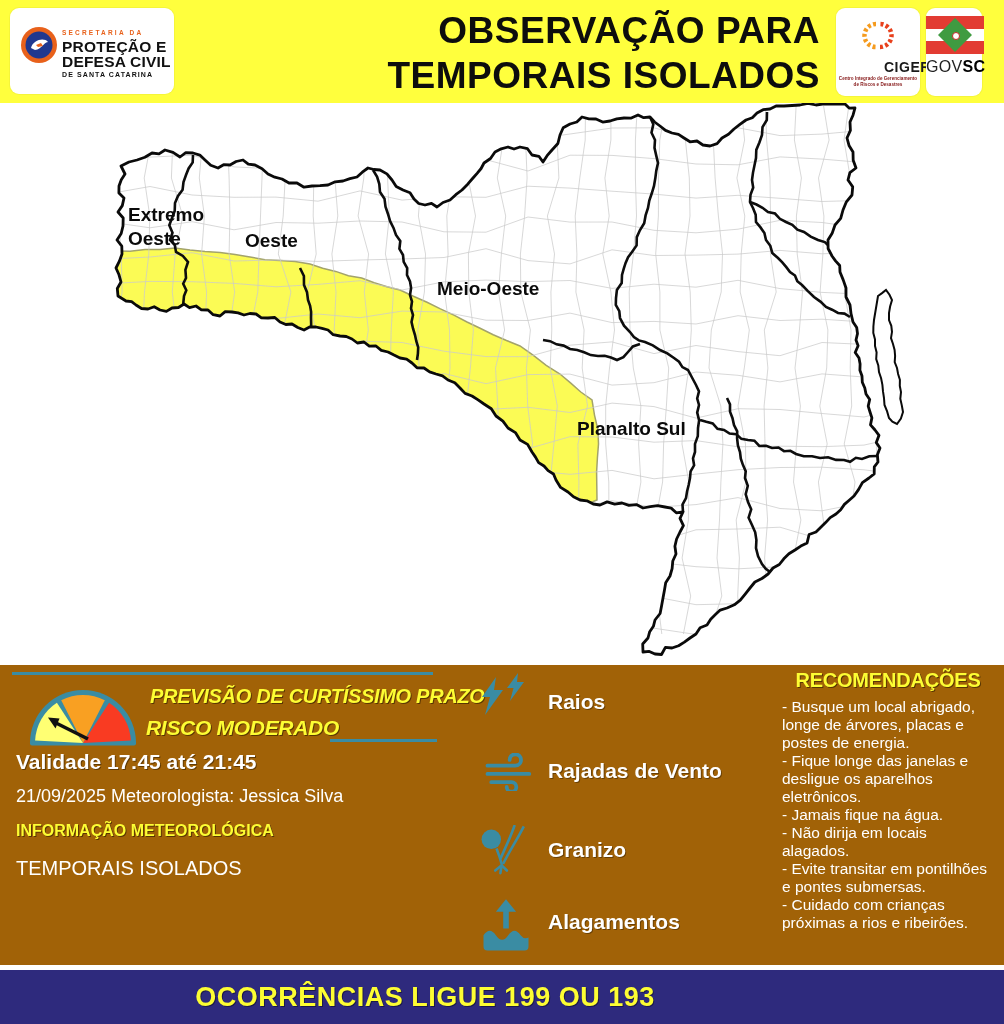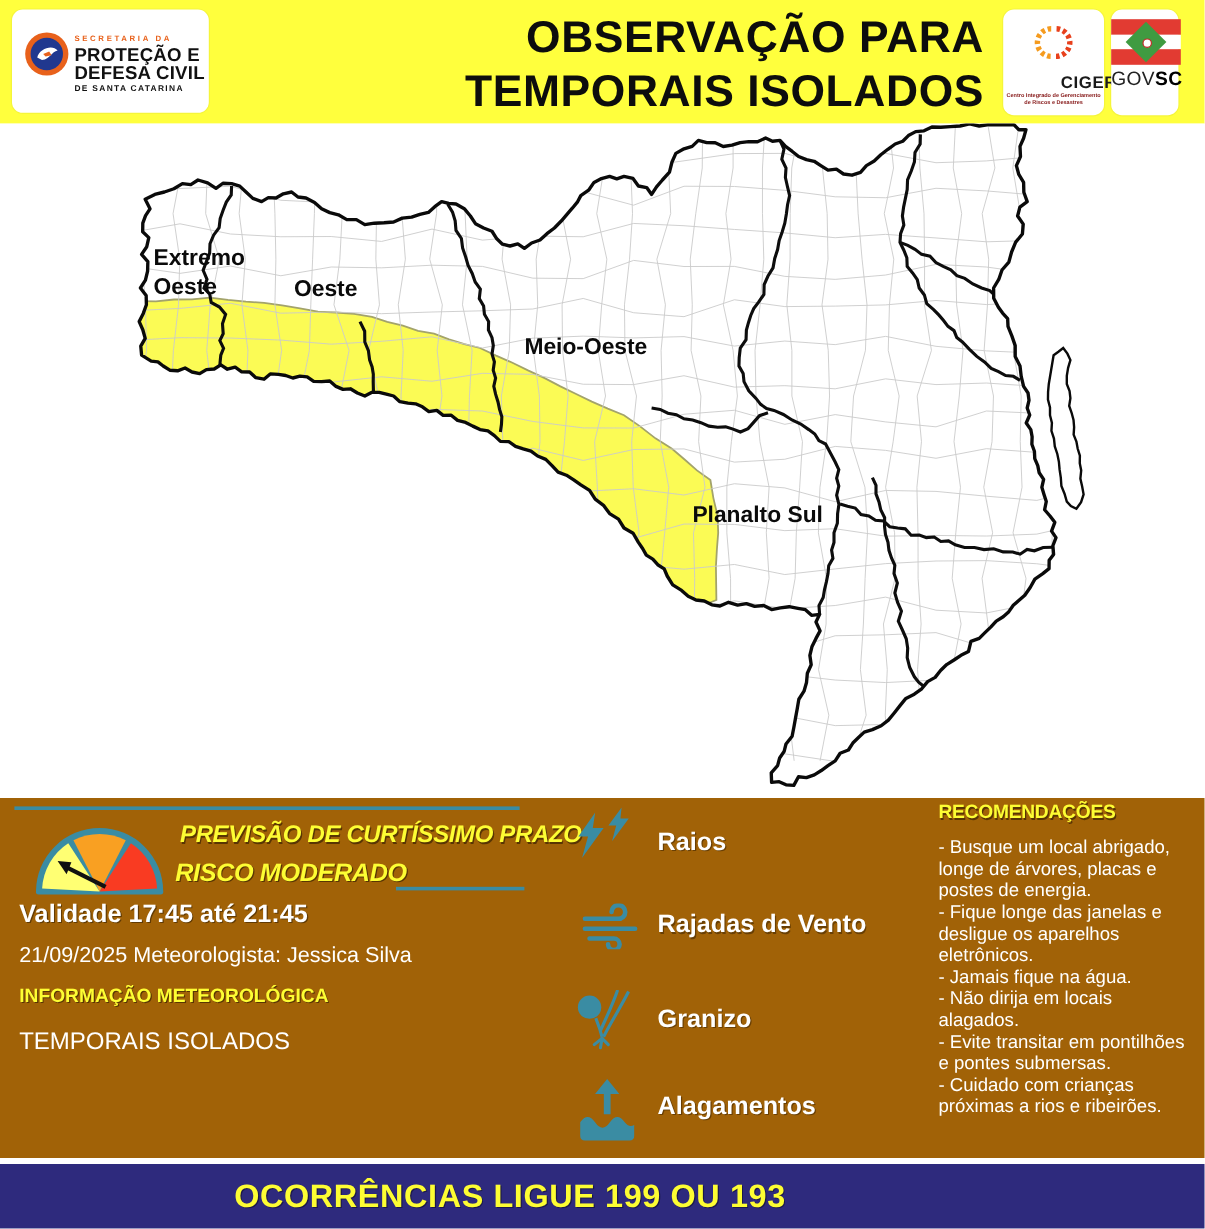--- a/index.html
+++ b/index.html
@@ -41,22 +41,22 @@
              text-shadow:1px 1px 0 rgba(0,0,0,.45);}
   #forecast-title{left:150px;top:20px;font-size:20px;}
   #risk-level{left:146px;top:51px;font-size:21px;}
   #validity{left:16px;top:85px;color:#fff;font-weight:700;font-size:21px;text-shadow:1px 1px 0 rgba(0,0,0,.4);}
   #issued{left:16px;top:121px;color:#fff;font-weight:400;font-size:18px;}
   #info-title{left:16px;top:157px;color:#FDFD33;font-weight:800;font-size:16px;text-shadow:1px 1px 0 rgba(0,0,0,.45);}
   #info-sub{left:16px;top:192px;color:#fff;font-weight:500;font-size:20px;}
   .hazard{position:absolute;left:478px;width:300px;}
   .hz-icon{position:absolute;left:0;top:0;}
   .hz-label{position:absolute;left:70px;color:#fff;font-weight:700;font-size:21px;text-shadow:1px 1px 0 rgba(0,0,0,.35);}
-  #rec-title{left:782px;top:4px;width:212px;text-align:left;color:#FDFD33;font-weight:800;
-             font-size:16px;letter-spacing:-.2px;text-shadow:1px 1px 0 rgba(0,0,0,.45);}
+  #rec-title{left:782px;top:4px;width:212px;text-align:center;color:#FDFD33;font-weight:800;
+             font-size:20px;letter-spacing:-.2px;text-shadow:1px 1px 0 rgba(0,0,0,.45);}
   #rec-list{left:782px;top:33px;width:210px;color:#fff;font-size:15.5px;font-weight:500;line-height:18px;}
   .rec-item{margin:0;}
 
   
   #divider{left:0;top:965px;width:1004px;height:5px;background:#fff;}
   #footer{left:0;top:970px;width:1004px;height:54px;background:#2E2A7D;}
   #footer-text{width:850px;text-align:center;top:12px;color:#FDFD33;font-weight:800;
                font-size:27px;letter-spacing:.5px;text-shadow:1px 1px 0 rgba(0,0,0,.4);}
 </style>
 </head>

